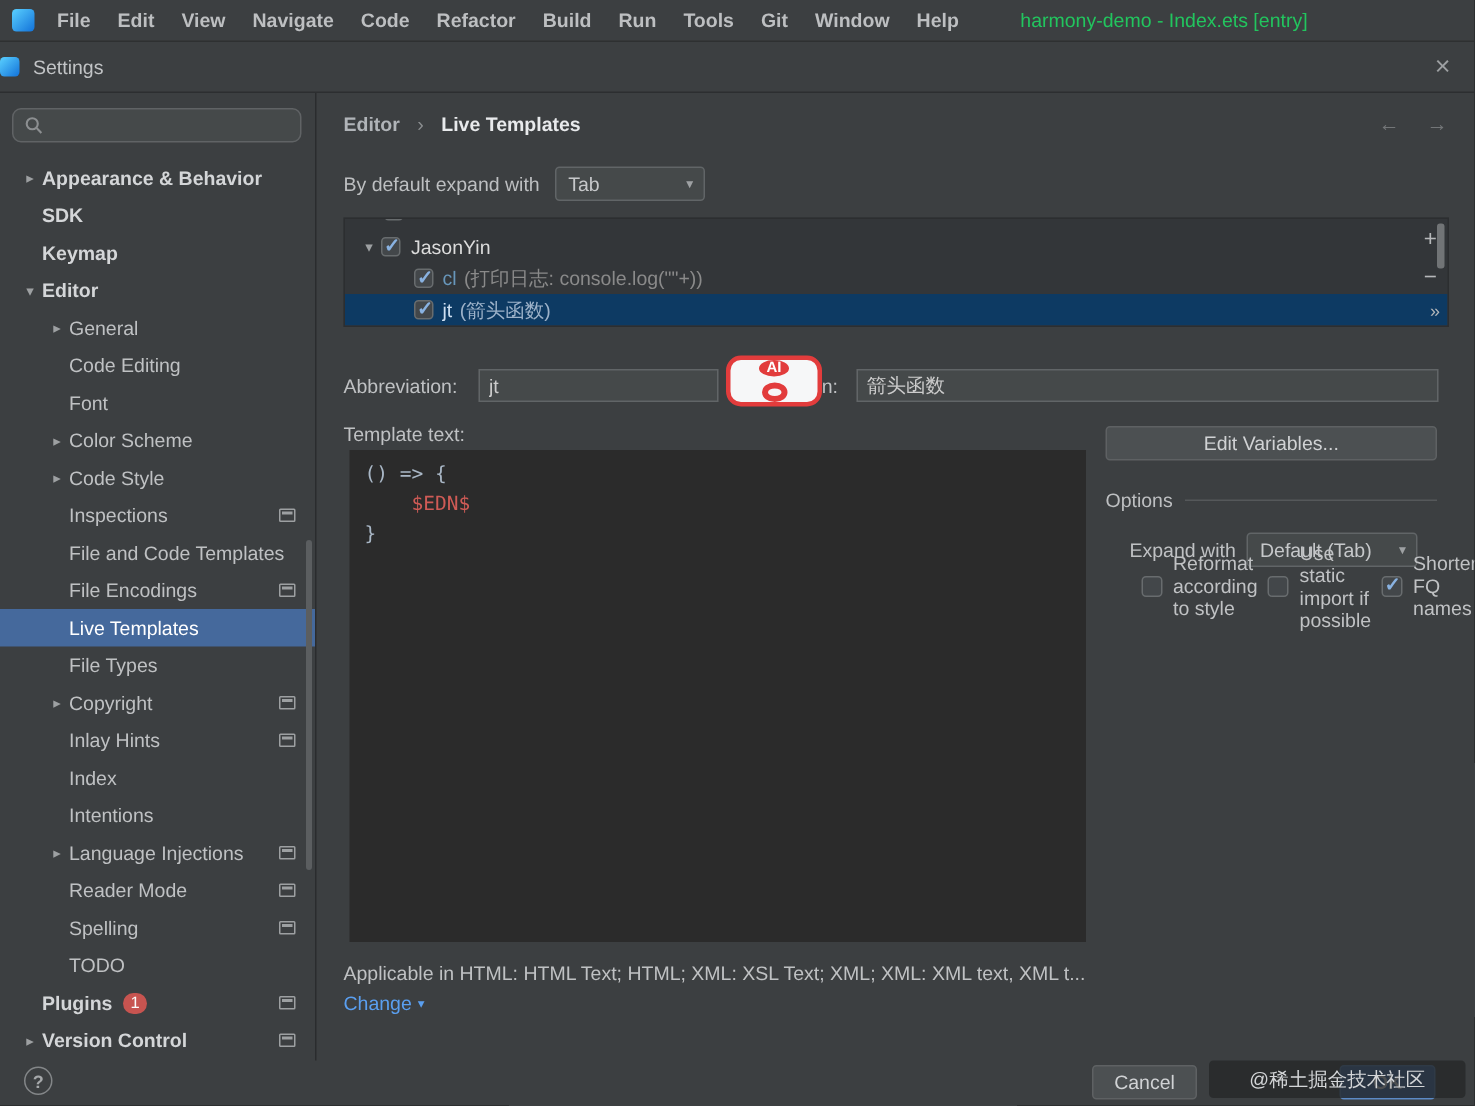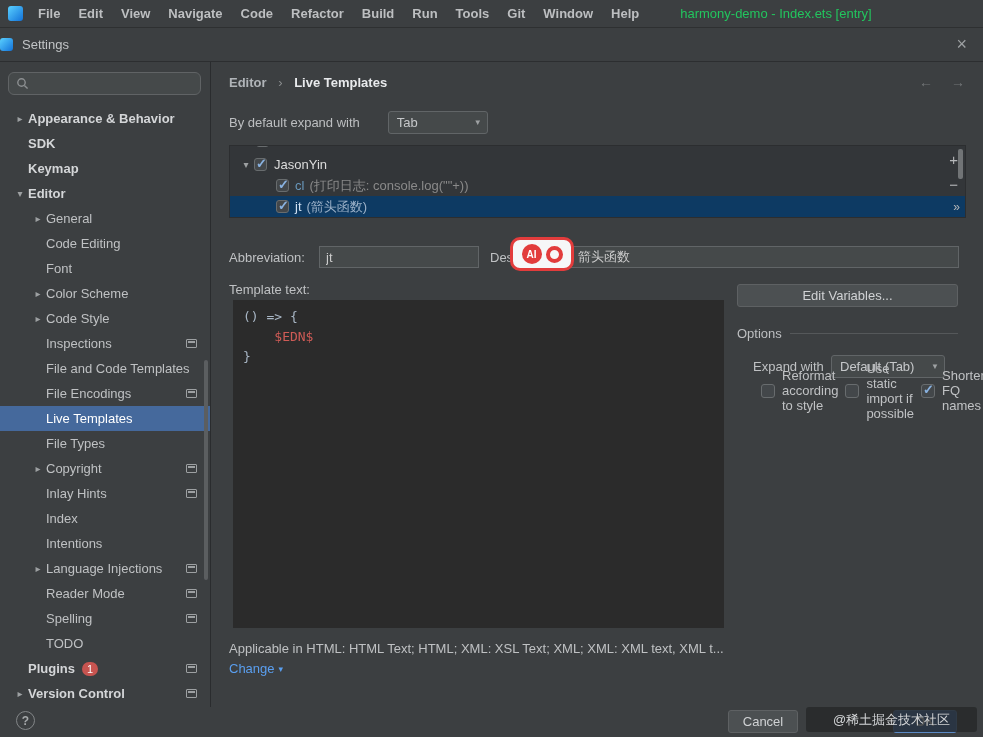--- a/index.html
+++ b/index.html
@@ -46,21 +46,21 @@
   .side-scroll { position:absolute; right:2px; top:298px; width:4px; height:220px; background:#5b5e60; border-radius:2px; }
 
   
   .main { position:absolute; top:34px; left:212px; right:0; height:645px; }
   .breadcrumb { position:absolute; top:13px; left:17px; font-weight:bold; }
   .bc-parent { color:#b0b4b8; }
   .bc-sep { color:#8a8d8f; margin:0 8px; font-weight:normal; }
   .bc-current { color:#e8eaec; }
   .nav-arrows { position:absolute; top:12px; right:18px; display:flex; gap:18px; color:#737678; font-size:14px; }
 
-  .expand-default-row { position:absolute; top:49px; left:17px; display:flex; align-items:center; gap:28px; }
+  .expand-default-row { position:absolute; top:49px; left:17px; display:flex; align-items:center; gap:10px; }
   .select { display:flex; align-items:center; background:#45494a; border:1px solid #616567; border-radius:3px;
             height:23px; padding:0 0 0 8px; color:#c6c8ca; }
   .select .arr-box { margin-left:auto; width:18px; height:100%; display:flex; align-items:center;
                      justify-content:center; font-size:8px; color:#9ea1a3; }
   .w-tab { width:100px; }
   .w-default { width:114px; }
 
   
   .tpl-list { position:absolute; top:83px; left:17px; width:737px; height:73px; background:#333639;
               border:1px solid #2c2e30; overflow:hidden; }
@@ -89,23 +89,23 @@
 
   
   .field-label { position:absolute; color:#bfc1c3; }
   .lbl-abbr { top:188px; left:17px; }
   .lbl-desc { top:188px; left:278px; }
   .text-input { position:absolute; height:22px; background:#45494a; border:1px solid #616567;
                 color:#cccccc; padding:0 6px; font:inherit; outline:none; }
   .in-abbr { top:184px; left:107px; width:160px; }
   .in-desc { top:184px; left:359px; width:388px; }
 
-  .ai-badge { position:absolute; left:298px; top:175px; width:64px; height:34px; background:#f6f7f8;
+  .ai-badge { position:absolute; left:272px; top:175px; width:64px; height:34px; background:#f6f7f8;
               border:3px solid #e23c3c; border-radius:10px; display:flex; align-items:center;
-              justify-content:center; gap:4px; z-index:4; }
+              justify-content:center; gap:4px; z-index:4;flex-direction:column; }
   .ai-circle { width:20px; height:20px; border-radius:50%; background:#e23c3c; color:#fff;
                font-weight:bold; font-size:10px; display:flex; align-items:center; justify-content:center; }
   .ai-ring { width:17px; height:17px; border-radius:50%; border:4px solid #e23c3c; }
 
   .lbl-tpl-text { top:220px; left:17px; }
   .code-editor { position:absolute; top:238px; left:21px; width:491px; height:328px; background:#2b2b2b;
                  padding:7px 10px; font-family:"DejaVu Sans Mono", monospace; font-size:13px;
                  line-height:20px; color:#a9b7c6; }
   .code-line { white-space:pre; }
   .tvar { color:#cf5b56;text-align:right; }

